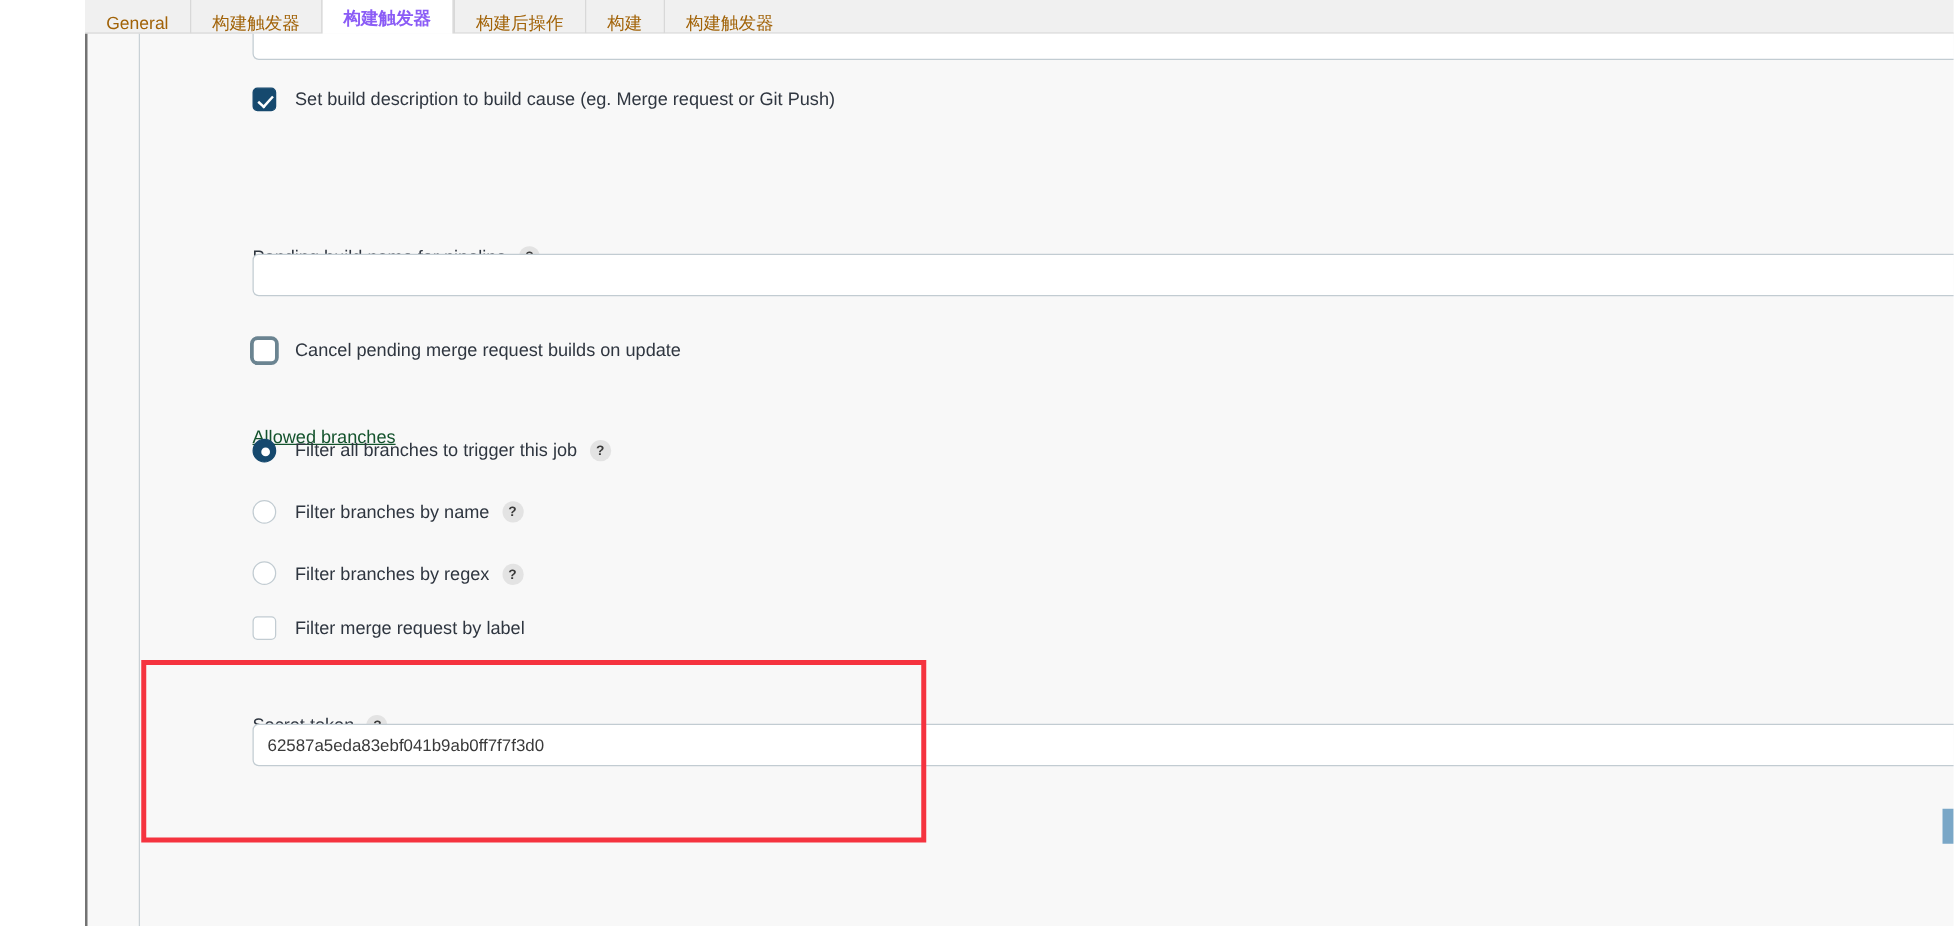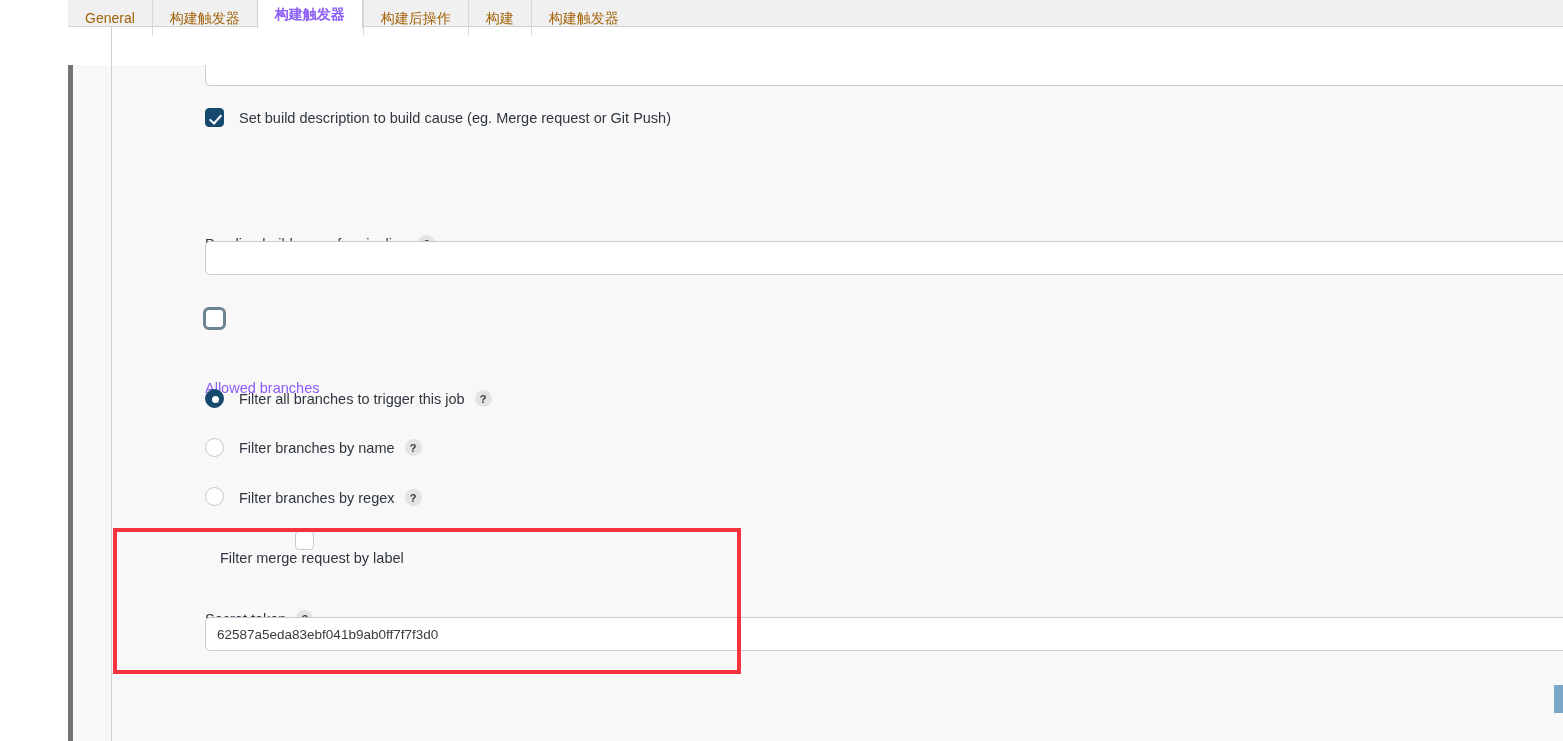--- a/index.html
+++ b/index.html
@@ -56,23 +56,22 @@
     position: absolute;
     left: 0; top: 27px;
     width: 68px; bottom: 0;
     background: #ffffff;
   }
   .panel {
     position: absolute;
     left: 68px; top: 27px;
     right: 0; bottom: 0;
     background: #f8f8f8;
-    border-left: 5px solid #737373;
+    border-left: 2px solid #737373;
     overflow: hidden;
-    margin-top: 38px;
   }
   .vline {
     position: absolute;
     left: 111px; top: 27px;
     width: 1px; bottom: 0;
     background: #c9d1d6;
   }
 
   
   .content {
@@ -188,21 +187,22 @@
     font-size: 13.5px;
     color: #3a3a3a;
     padding: 0 11px;
     font-family: "Liberation Sans", "DejaVu Sans", sans-serif;
     outline: none;
   }
 
   .sectionlabel {
     position: absolute;
     font-size: 14.5px;
-    color: #8b5cf6;
+    color: #14532d;
+    text-decoration: underline;
   }
 
   
   .redbox {
     position: absolute;
     left: 113px; top: 528px;
     width: 628px; height: 146px;
     border: 4px solid #f5333f;
     pointer-events: none;
     z-index: 40;
@@ -257,20 +257,21 @@
 
 
       <div class="fieldlabel" style="left:0px; top:170px;">
         <span>Pending build name for pipeline</span>
         <span class="help">?</span>
       </div>
       <input class="textinput" style="left: 0px; top: 176px; width: 1500px;" value="">
 
       <div class="row" style="left:-2px; top:242px;">
         <div class="cb hovered"></div>
+        <div class="lbl" style="margin-left:13px;">Cancel pending merge request builds on update</div>
       </div>
 
       <div class="sectionlabel" style="left:0px; top:315px;">Allowed branches</div>
 
       <div class="row" style="left:0px; top:324px;">
         <div class="rb selected"></div>
         <div class="lbl">Filter all branches to trigger this job</div>
         <span class="help">?</span>
       </div>
 
@@ -279,21 +280,21 @@
         <div class="lbl">Filter branches by name</div>
         <span class="help">?</span>
       </div>
 
       <div class="row" style="left:0px; top:422px;align-items:flex-end;">
         <div class="rb"></div>
         <div class="lbl">Filter branches by regex</div>
         <span class="help">?</span>
       </div>
 
-      <div class="row" style="left:0px; top:466px;flex-direction:column;">
+      <div class="row" style="left:0px; top:466px;">
         <div class="cb"></div>
         <div class="lbl">Filter merge request by label</div>
       </div>
 
       <div class="fieldlabel" style="left:0px; top:545px;">
         <span>Secret token</span>
         <span class="help">?</span>
       </div>
       <input class="textinput" style="left: 0px; top: 552px; width: 1500px;" value="62587a5eda83ebf041b9ab0ff7f7f3d0">
 

